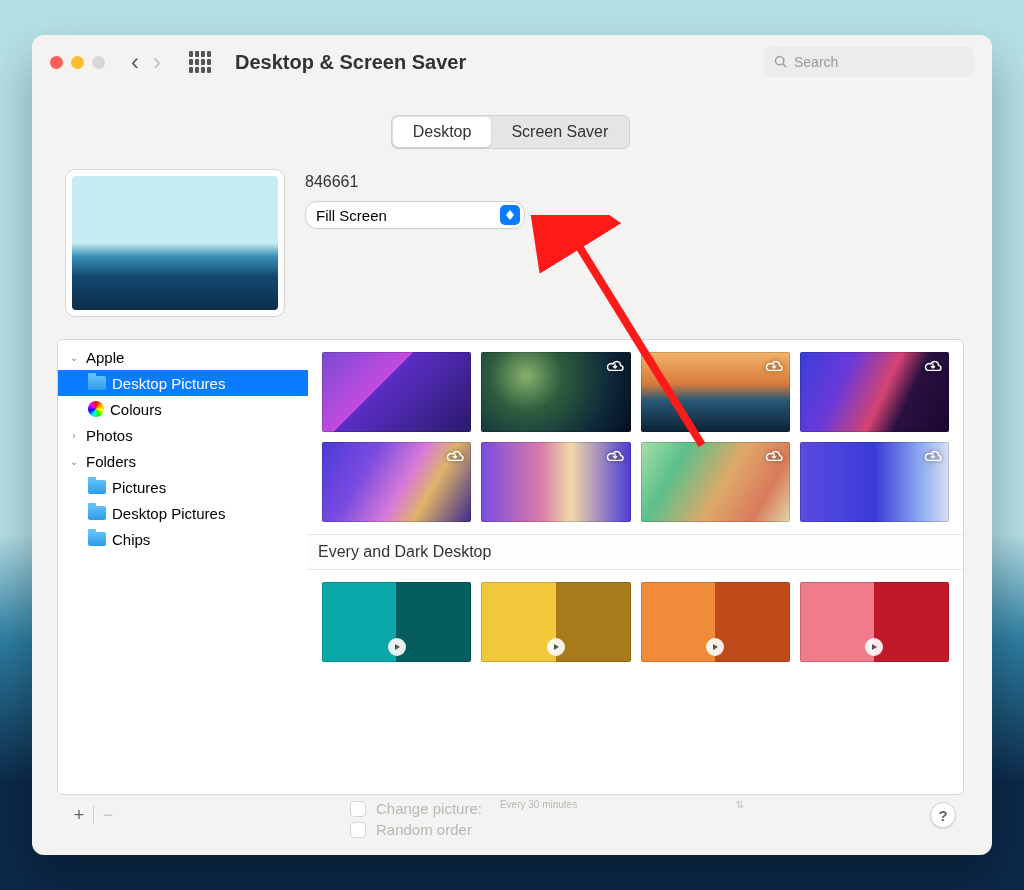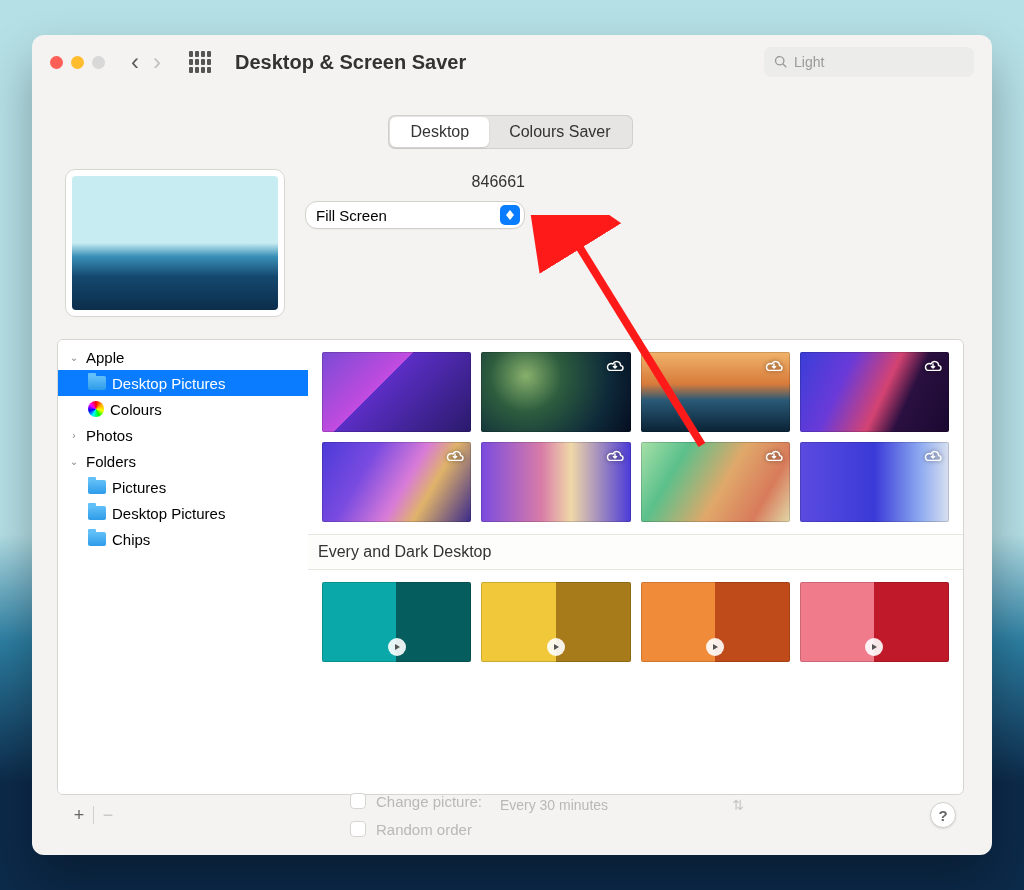--- a/index.html
+++ b/index.html
@@ -29,21 +29,21 @@
   .grid-icon { width:22px; height:22px; display:grid; grid-template-columns:repeat(4,1fr); grid-template-rows:repeat(3,1fr); gap:2px; margin-left:14px; cursor:pointer;}
   .grid-icon span{background:#555;border-radius:1px;}
   .title { font-size:20px; font-weight:700; color:#333; margin-left:24px; }
   .search { margin-left:auto; width:210px; height:30px; background:#ececea; border-radius:7px; display:flex; align-items:center; padding:0 10px; color:#9a9a9a; font-size:14px; gap:6px;}
   .search svg{width:14px;height:14px;fill:#9a9a9a}
   .content { flex:1; padding:18px 28px 20px 25px; display:flex; flex-direction:column; position:relative;}
   .seg-wrap{display:flex; justify-content:center; margin:8px 0 20px 0;}
   .seg { display:flex; background:#e6e5e3; border-radius:7px; padding:2px; box-shadow:inset 0 0 0 1px #d0d0cd;}
   .seg button{ border:none; background:transparent; padding:6px 20px; font-size:16px; border-radius:6px; cursor:pointer; color:#333;}
   .seg button.active{ background:#fff; box-shadow:0 1px 2px rgba(0,0,0,.12);}
-  .upper { display:flex; gap:20px; padding-left:8px; padding-right:8px;text-align:right; }
+  .upper { display:flex; gap:20px; padding-left:8px; padding-right:8px; }
   .preview-frame{ width:220px; height:148px; background:#fff; border-radius:10px; padding:6px; border:1px solid #d5d5d2;}
   .preview-inner{ width:100%; height:100%; border-radius:4px; background:linear-gradient(to bottom,#c7ecf2 0%,#c7ecf2 50%, #3990b8 60%, #15486f 75%, #0b2e4b 100%); position:relative;}
   .preview-inner::before{content:"";position:absolute;left:0;right:0;bottom:35%;height:1px;}
   .right-info{padding-top:4px;}
   .wname{font-size:16px;color:#333;margin-bottom:10px;}
   .select{width:220px;height:28px;background:#fff;border:1px solid #d0d0cd;border-radius:12px;display:flex;align-items:center;padding:0 4px 0 10px;font-size:15px;box-shadow:0 1px 1px rgba(0,0,0,.03);}
   .select .caret{margin-left:auto;width:20px;height:20px;background:#0a7cff;border-radius:5px;display:flex;flex-direction:column;align-items:center;justify-content:center;gap:0px;}
   .caret svg{width:8px;height:5px;fill:#fff}
   .main-split{ display:flex; margin-top:22px; flex:1; border:1px solid #d5d5d2; border-radius:6px; background:#fff; overflow:hidden; min-height:0;}
   .sidebar{ width:250px; background:#fff; font-size:15px; overflow:auto; padding-top:4px;}
@@ -63,23 +63,23 @@
   .cloud{position:absolute;top:4px;right:6px;width:20px;height:16px;}
   .cloud svg{width:100%;height:100%;fill:#fff;stroke:#fff;filter:drop-shadow(0 0 2px rgba(0,0,0,.5))}
   .dyn-ind{position:absolute;left:50%;bottom:6px;transform:translateX(-50%);width:18px;height:18px;border-radius:50%;background:rgba(255,255,255,.9);display:flex;align-items:center;justify-content:center}
   .dyn-ind::after{content:"";width:0;height:0;border-left:5px solid #555;border-top:3px solid transparent;border-bottom:3px solid transparent;margin-left:1px}
   .bottom-bar{display:flex;align-items:center;height:40px;padding:0 8px;gap:8px}
   .plusminus{display:flex;border-radius:6px;overflow:hidden;}
   .pm{width:28px;height:24px;background:transparent;border:none;font-size:18px;color:#666;cursor:pointer}
   .pm.dim{color:#c4c4c4}
   .pm-div{width:1px;height:18px;background:#cfcfcf;align-self:center}
   .opts{margin-left:220px;display:flex;flex-direction:column;gap:4px;font-size:15px;color:#b8b8b5}
-  .opt-row{display:flex;align-items:flex-start;gap:10px}
+  .opt-row{display:flex;align-items:flex-end;gap:10px}
   .cb{width:16px;height:16px;border:1px solid #d5d5d2;border-radius:4px;background:#fff}
-  .dd{width:260px;height:24px;border-radius:5px;display:flex;align-items:center;padding:0 8px;color:#b8b8b5;font-size:14px}
+  .dd{width:260px;height:24px;border-radius:5px;display:flex;align-items:center;padding:0 8px;color:#b8b8b5;font-size:10px}
   .dd .udc{margin-left:auto;color:#c5c5c2}
   .help{margin-left:auto;width:26px;height:26px;border-radius:50%;background:#fff;border:1px solid #cfcfcd;display:flex;align-items:center;justify-content:center;color:#666;font-weight:600;cursor:pointer;font-size:15px;box-shadow:0 1px 2px rgba(0,0,0,.1)}
 
   
   .t1{background:linear-gradient(135deg,#7a4bd4 0,#c34be0 40%,#5b2ec6 40%,#2a1a6b 100%)}
   .t2{background:radial-gradient(circle at 30% 30%,#88b06c 0,#2d5d3e 30%,#0e2a3a 70%,#050d20 100%)}
   .t3{background:linear-gradient(to bottom,#f0b36a 0,#d87b3a 40%,#2a5a77 60%,#0a2235 100%)}
   .t4{background:linear-gradient(115deg,#3a3ed8 0,#6a3ad8 30%,#d44372 55%,#2a1040 70%,#1a0830 100%)}
   .t5{background:linear-gradient(120deg,#4b3ad8 0,#7a4be0 30%,#d87bd8 55%,#e0b36a 70%,#3a2a8b 100%)}
   .t6{background:linear-gradient(to right,#7a4be0 0,#d87ba8 40%,#f0d8a8 60%,#4b3ad8 100%)}
@@ -120,30 +120,30 @@
           <span></span>
           <span></span>
           <span></span>
       </div>
     </div>
     <div class="title">Desktop &amp; Screen Saver</div>
     <div class="search">
       <svg viewBox="0 0 16 16">
           <path d="M6.5 1a5.5 5.5 0 014.38 8.82l3.65 3.65-1.06 1.06-3.65-3.65A5.5 5.5 0 116.5 1zm0 1.5a4 4 0 100 8 4 4 0 000-8z"></path>
         </svg>
-      <span>Light</span>
+      <span>Search</span>
     </div>
   </div>
 
   <div class="content">
 
     <div class="seg-wrap">
       <div class="seg">
         <button class="active">Desktop</button>
-        <button>Colours Saver</button>
+        <button>Screen Saver</button>
       </div>
     </div>
 
     <svg class="arrow-annot" viewBox="0 0 220 240">
       <defs>
           <marker id="ah" markerWidth="14" markerHeight="14" refX="2" refY="6" orient="auto">
             <path d="M0,0 L0,12 L14,6 z" fill="#ff1a1a"></path>
           </marker>
         </defs>
       <line x1="190" y1="230" x2="60" y2="20" stroke="#ff1a1a" stroke-width="8" marker-end="url(#ah)"></line>

